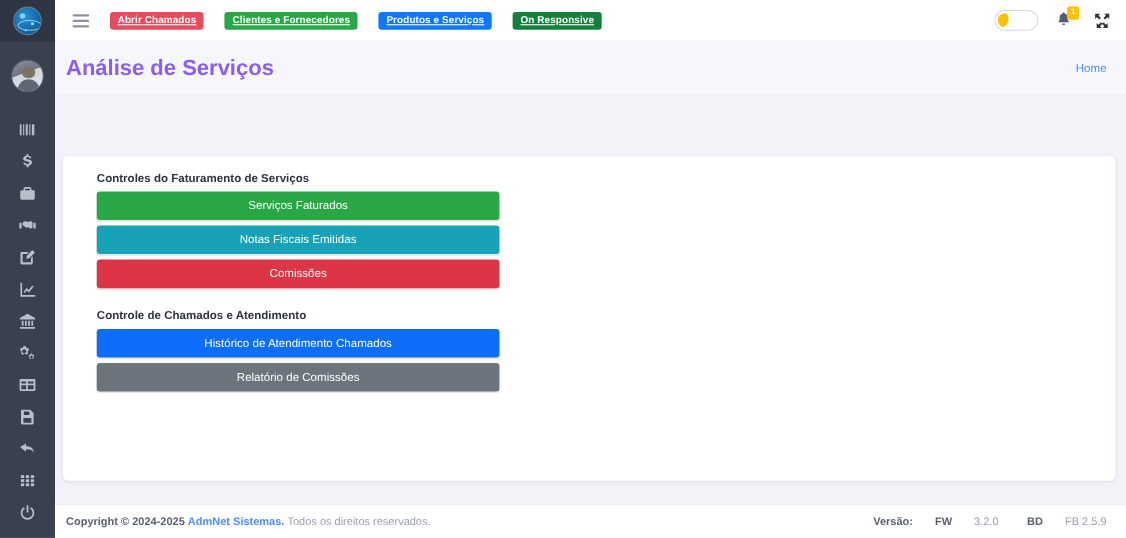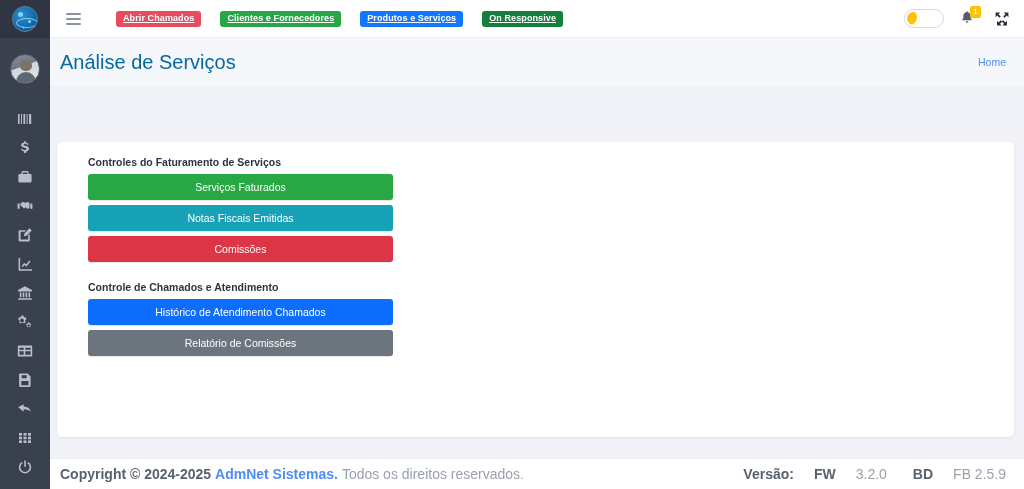--- a/index.html
+++ b/index.html
@@ -73,21 +73,21 @@
 
   
   .topbar {
     height: 38px; background: #fff; flex: 0 0 38px;
     display: flex; align-items: center; padding: 0 14px 0 10px;
     border-bottom: 1px solid #edeff3;
   }
   .hamburger { width: 26px; height: 26px; display:flex; flex-direction:column;
     align-items:center; justify-content:center; gap:3px; cursor:pointer; }
   .hamburger span { display:block; width:15px; height:2px; background:#8b93a3; border-radius:1px; }
-  .nav-badges { display: flex; align-items: flex-end; gap: 19px; margin-left: 30px; }
+  .nav-badges { display: flex; align-items: flex-end; gap: 19px; margin-left: 14px; }
   .badge {
     font-size: 9px; font-weight: bold; color: #fff;
     padding: 3.5px 7px; border-radius: 3px; letter-spacing: .1px;
     text-decoration: underline; cursor: pointer; white-space: nowrap;
     line-height: 1;
   }
   .topbar-right { margin-left: auto; display: flex; align-items: center; gap: 16px; }
   .theme-toggle {
     width: 40px; height: 19px; border-radius: 10px;
     border: 1px solid #d3d8e0; background: #fff;
@@ -109,52 +109,52 @@
   .expand-icon { width: 16px; height: 16px; cursor: pointer; }
   .expand-icon svg { width: 16px; height: 16px; fill: #2b303b; }
 
   
   .page-head {
     height: 49px; flex: 0 0 49px;
     background: #f6f7fb;
     display: flex; align-items: center; padding: 0 18px 0 10px;
     border-bottom: 1px solid #eceef4;
   }
-  .page-title { font-size: 20px; color: #0369a1; font-weight: 400; }
+  .page-title { font-size: 20px; color: #8b5cf6; font-weight: 700; }
   .breadcrumb { margin-left: auto; font-size: 10.5px; color: #4f8df9; cursor: pointer; }
 
   
   .content { flex: 1 1 auto; padding: 11px 10px 0 7px; overflow: hidden; }
   .card {
     background: #fff; border-radius: 5px;
     box-shadow: 0 1px 3px rgba(45,55,85,.10);
     padding: 14px 16px 20px 16px;
     height: 295px;
     margin-top: 44px;
   }
   .section-title {
     font-size: 10.5px; font-weight: bold; color: #2d3340;
     margin: 0 0 6px 15px;
   }
   .section-title.spaced { margin-top: 19px; }
   .btn {
-    display: block; width: 305px; margin-left: 15px;
+    display: block; width: 366px; margin-left: 15px;
     height: 26px; line-height: 26px;
     border: none; border-radius: 3px;
     color: #fff; font-size: 10.5px; font-family: "Liberation Sans", sans-serif;
     text-align: center; cursor: pointer; margin-bottom: 5px;
     box-shadow: 0 1px 1px rgba(0,0,0,.10);
   }
 
   
   .footer {
     height: 31px; flex: 0 0 31px; background: #fff;
     border-top: 1px solid #eceef4;
     display: flex; align-items: center; padding: 0 18px 0 10px;
-    font-size: 14px; color: #9aa1ad;
+    font-size: 10px; color: #9aa1ad;
   }
   .footer b { color: #5a616e; }
   .footer .brand { color: #4f8df9; font-weight: bold; }
   .footer-right { margin-left: auto; display: flex; align-items: center; gap: 20px; }
   .footer-right .lbl { color: #5a616e; font-weight: bold; }
   .footer-right .val { color: #9aa1ad; }
 </style>
 </head>
 <body>
 

